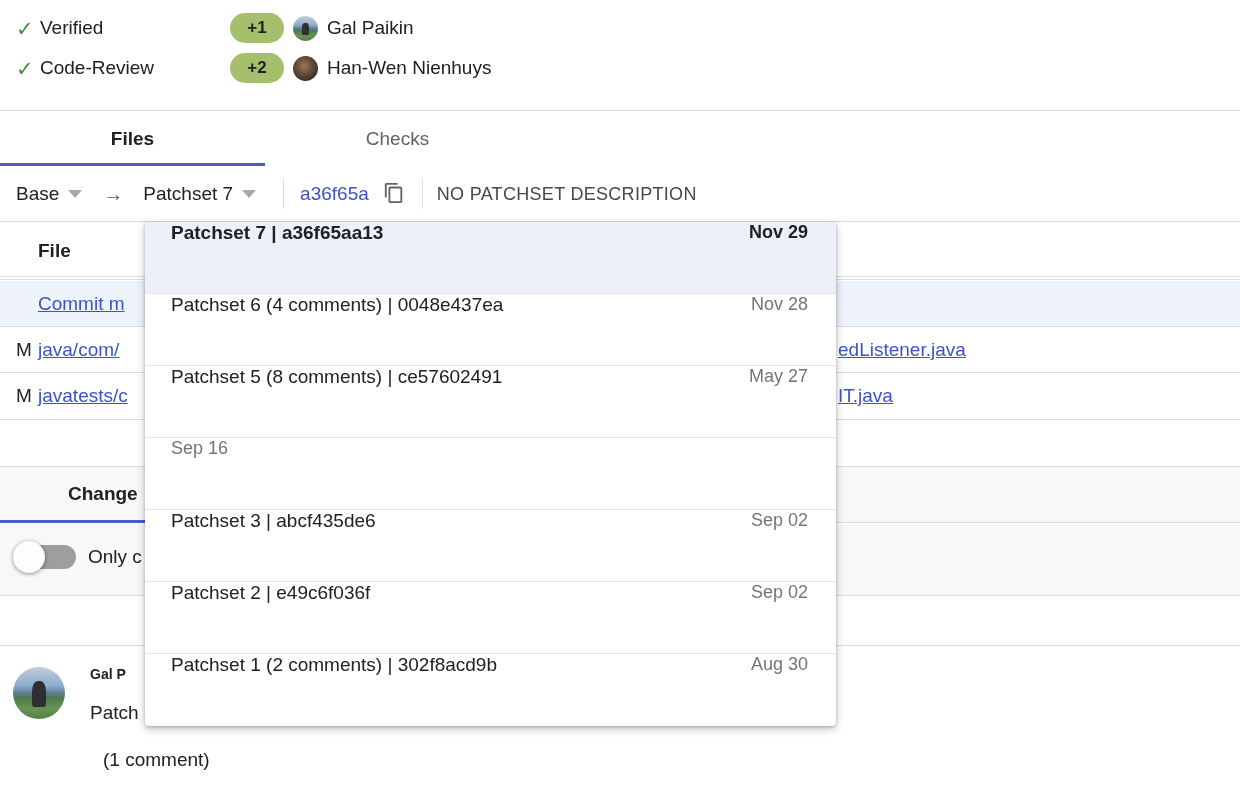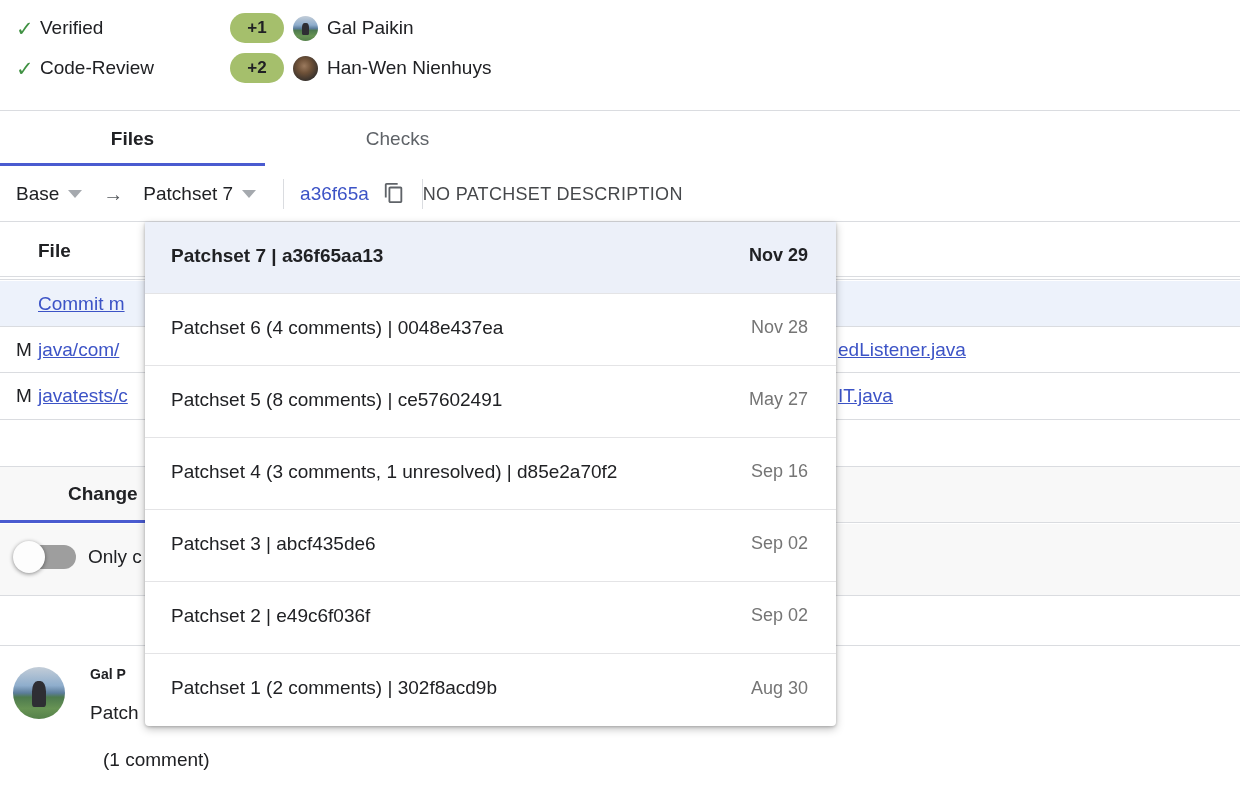--- a/index.html
+++ b/index.html
@@ -52,21 +52,21 @@
     padding-left:16px;font-size:19px;border-bottom:1px solid var(--divider)}
   .caret{width:0;height:0;border-left:7px solid transparent;border-right:7px solid transparent;
     border-top:8px solid #a5a9ae;margin-left:9px}
   .ps-arrow{margin-left:21px;color:#55585c;font-size:20px}
   .ps-patchset{margin-left:20px}
   .vsep{width:1px;height:30px;background:var(--divider)}
   .vsep-1{margin-left:27px}
   .vsep-2{margin-left:16px}
   .sha-link{margin-left:16px;color:var(--link-blue);cursor:pointer}
   .copy-btn{margin-left:13px;width:24px;height:24px;border:none;background:transparent;cursor:pointer;padding:0}
-  .ps-desc{font-size:18px;color:#46484b;letter-spacing:.3px}
+  .ps-desc{margin-left:14px;font-size:18px;color:#46484b;letter-spacing:.3px}
 
   
   .frow{position:absolute;left:0;width:1240px;display:flex;align-items:center;border-bottom:1px solid var(--divider)}
   .file-header{top:223px;height:57px;padding-left:38px;font-weight:bold;font-size:19px}
   .row-commit{top:281px;height:46px;background:var(--commit-row);padding-left:38px}
   .row-f1{top:327px;height:46px}
   .row-f2{top:373px;height:47px}
   .fstatus{width:22px;margin-left:16px;font-size:19px}
   .flink{font-size:19px;color:var(--link-blue);text-decoration:underline;cursor:pointer}
   .flink-right{position:absolute;left:838px}
@@ -86,21 +86,21 @@
 
   
   .comment-avatar{position:absolute;left:13px;top:667px}
   .comment-author{position:absolute;left:90px;top:666px;font-size:14px;font-weight:bold;cursor:pointer}
   .comment-msg{position:absolute;left:90px;top:702px;font-size:19px}
   .comment-count{position:absolute;left:103px;top:749px;font-size:19px}
 
   
   .dropdown{position:absolute;left:145px;top:222px;width:691px;background:#fff;z-index:10;
     border-radius:0 0 4px 4px;box-shadow:0 3px 8px rgba(0,0,0,.25),0 1px 3px rgba(0,0,0,.2)}
-  .dd-row{height:72px;display:flex;align-items:center;justify-content:space-between;
+  .dd-row{height:72px;display:flex;justify-content:space-between;
     padding:0 28px 4px 26px;border-bottom:1px solid #e4e4e6;cursor:pointer}
   .dd-row:last-child{border-bottom:none}
   .dd-label{font-size:19px;color:var(--text-primary)}
   .dd-date{font-size:18px;color:var(--date-gray)}
   .dd-row.selected{background:var(--selected-row)}
   .dd-row.selected .dd-label{font-weight:bold}
   .dd-row.selected .dd-date{font-weight:bold;color:var(--text-primary)}
 </style>
 </head>
 <body>
@@ -196,21 +196,20 @@
     </div>
     <div class="dd-row">
       <span class="dd-label">Patchset 6 (4 comments) | 0048e437ea</span>
       <span class="dd-date">Nov 28</span>
     </div>
     <div class="dd-row">
       <span class="dd-label">Patchset 5 (8 comments) | ce57602491</span>
       <span class="dd-date">May 27</span>
     </div>
     <div class="dd-row">
-      <span class="dd-label">Patchset 4 (3 comments, 1 unresolved) | d85e2a70f2</span>
       <span class="dd-date">Sep 16</span>
     </div>
     <div class="dd-row">
       <span class="dd-label">Patchset 3 | abcf435de6</span>
       <span class="dd-date">Sep 02</span>
     </div>
     <div class="dd-row">
       <span class="dd-label">Patchset 2 | e49c6f036f</span>
       <span class="dd-date">Sep 02</span>
     </div>

